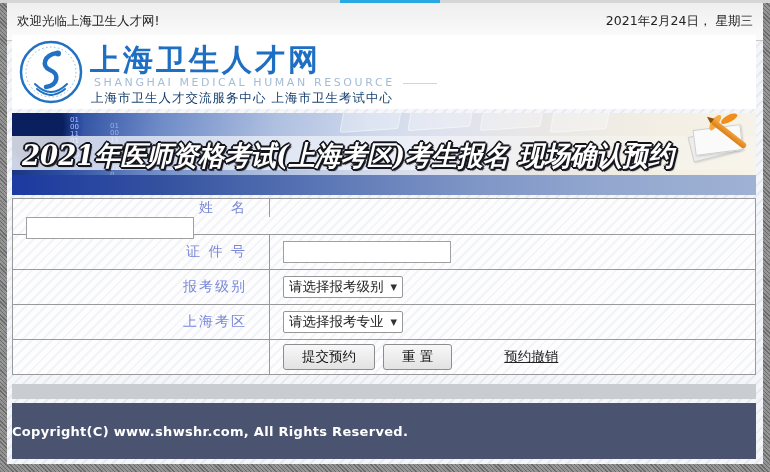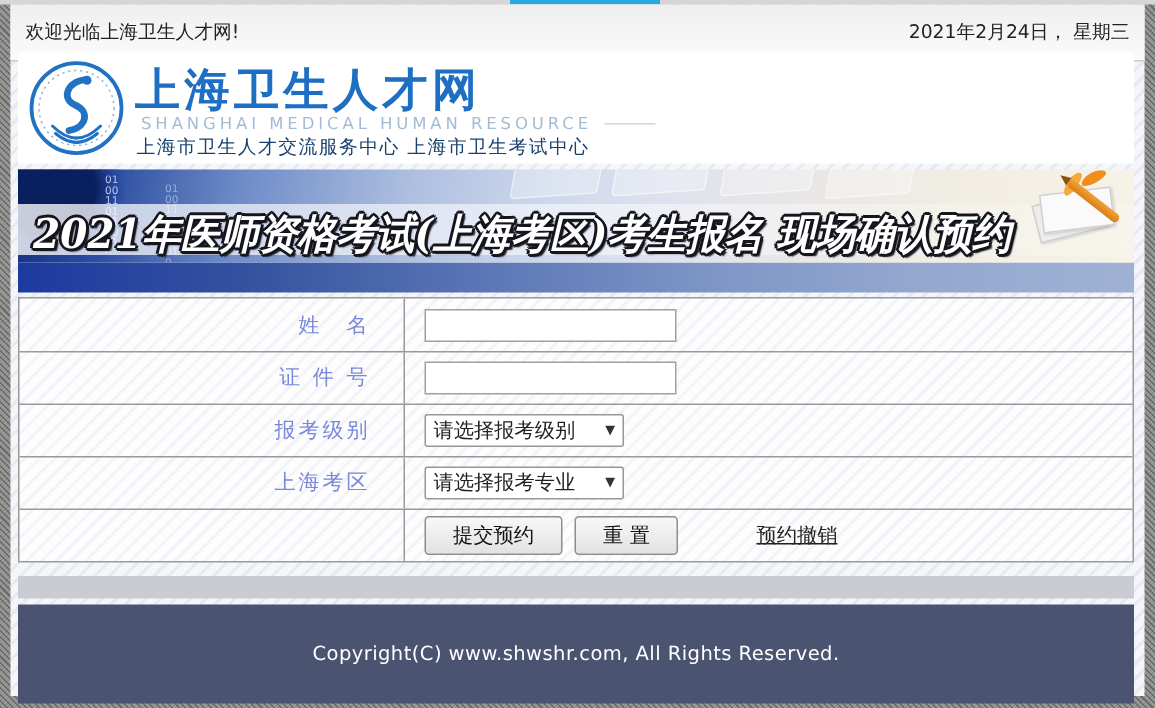--- a/index.html
+++ b/index.html
@@ -78,37 +78,37 @@
   .l1 { right:14px; top:2px; transform:rotate(-28deg); }
   .l2 { right:28px; top:6px; transform:rotate(-55deg); background:#f6a93c; }
   .banner-bar { width:744px; height:20px;
     background:linear-gradient(to right,#1c3aa0 0%,#34519f 20%,#5c77b6 42%,#7e95c6 62%,#93a7cf 80%,#9fb2d4 100%); }
 
   
   .form-table { position:absolute; left:5px; top:195px; width:744px; border:1px solid #999;
     background-color:#fdfdfe;
     background-image:repeating-linear-gradient(135deg, rgba(222,226,238,.35) 0 2px, transparent 2px 7px); }
   .form-row { display:flex; height:35px; border-top:1px solid #999; }
-  .form-row:first-child { border-top:none; }
+  .form-row:first-child { border-top:none;flex-direction:column; }
   .cell-label { width:257px; border-right:1px solid #999; display:flex; align-items:center;
     justify-content:flex-end; padding-right:22px; color:#7a88d8; font-size:14px; letter-spacing:2px; }
   .cell-field { flex:1; display:flex; align-items:center; padding-left:13px; }
   .txt-input { width:168px; height:22px; border:1px solid #a0a0a0; background:#fff; font-size:13px; padding:0 4px; }
   .select-box { min-width:118px; height:22px; border:1px solid #979797; border-radius:2px; background:#fff;
     display:inline-flex; align-items:center; justify-content:space-between; padding:0 5px; font-size:13.5px;
-    color:#222; cursor:default; gap:20px; }
+    color:#222; cursor:default; gap:7px; }
   .select-arrow { font-size:8.5px; color:#333; }
   .btn { border:1px solid #8d8d8d; background:linear-gradient(#f8f8f8,#e2e2e2); border-radius:3px;
     padding:3px 18px; font-size:13.5px; color:#111; font-family:inherit; margin-right:8px; }
   .link-cancel { margin-left:44px; font-size:13.5px; color:#222; text-decoration:underline; }
 
   
   .gray-band { position:absolute; left:5px; top:381px; width:744px; height:15px; background:#c9ccd1; }
-  .footer { position:absolute; left:5px; top:400px; width:744px; height:66px; background:#4a5470;
-    display:flex; align-items:center; justify-content:center; color:#fff; font-size:13px; letter-spacing:.3px; }
+  .footer { position:absolute; left:5px; top:400px; width:744px; height:56px; background:#4a5470;
+    display:flex; align-items:center; justify-content:flex-start; color:#fff; font-size:13px; letter-spacing:.3px;font-weight:bold; }
 </style>
 </head>
 <body>
 
 <div class="top-strip">
   <div class="accent"></div>
 </div>
 
 <div class="content">
 

